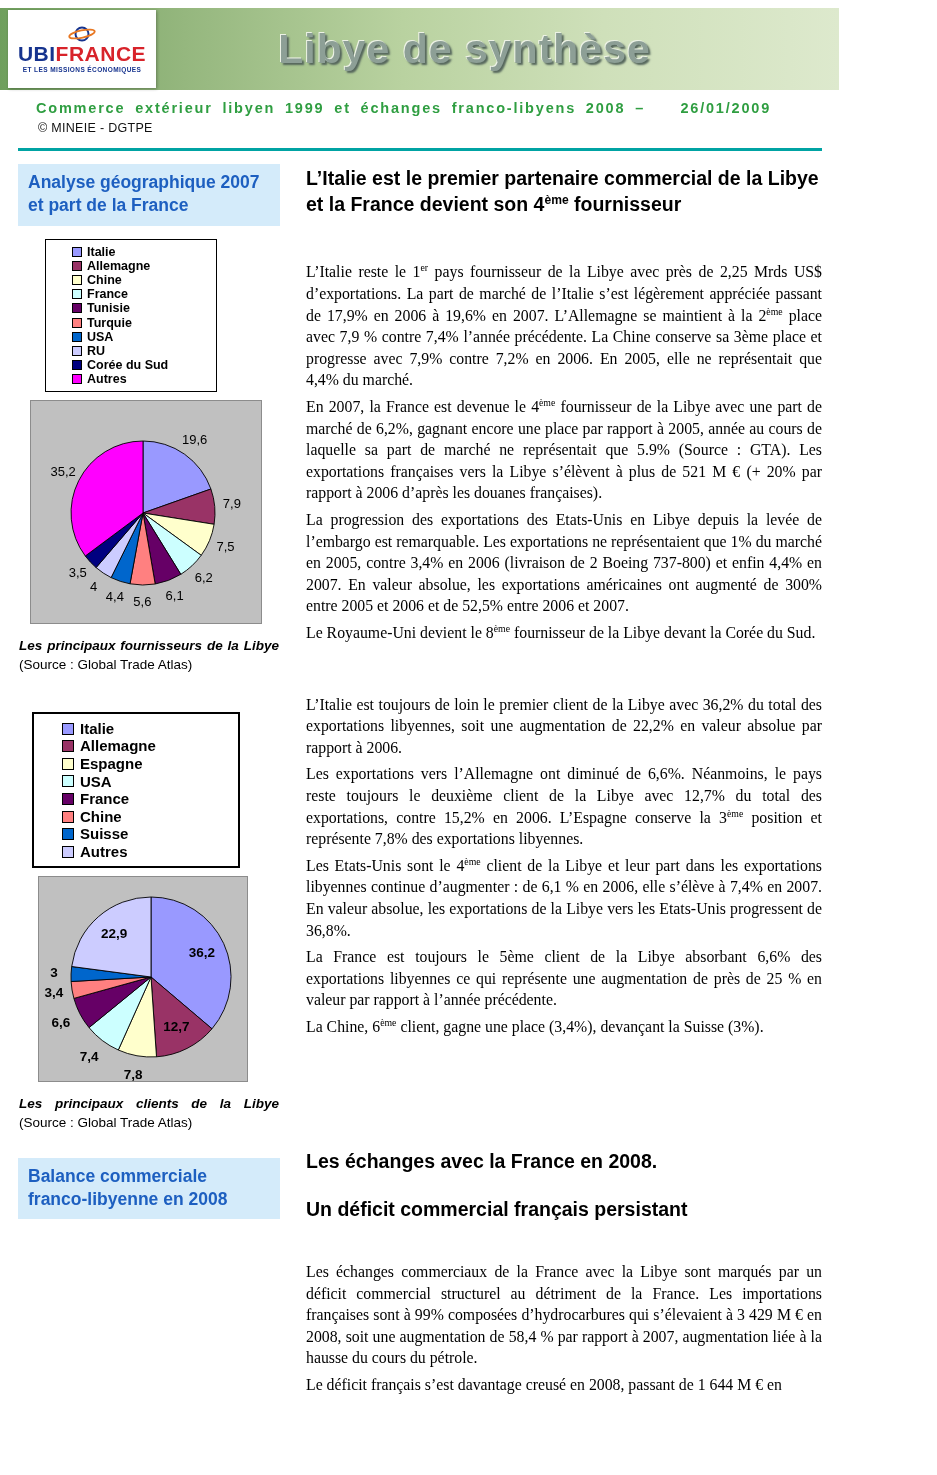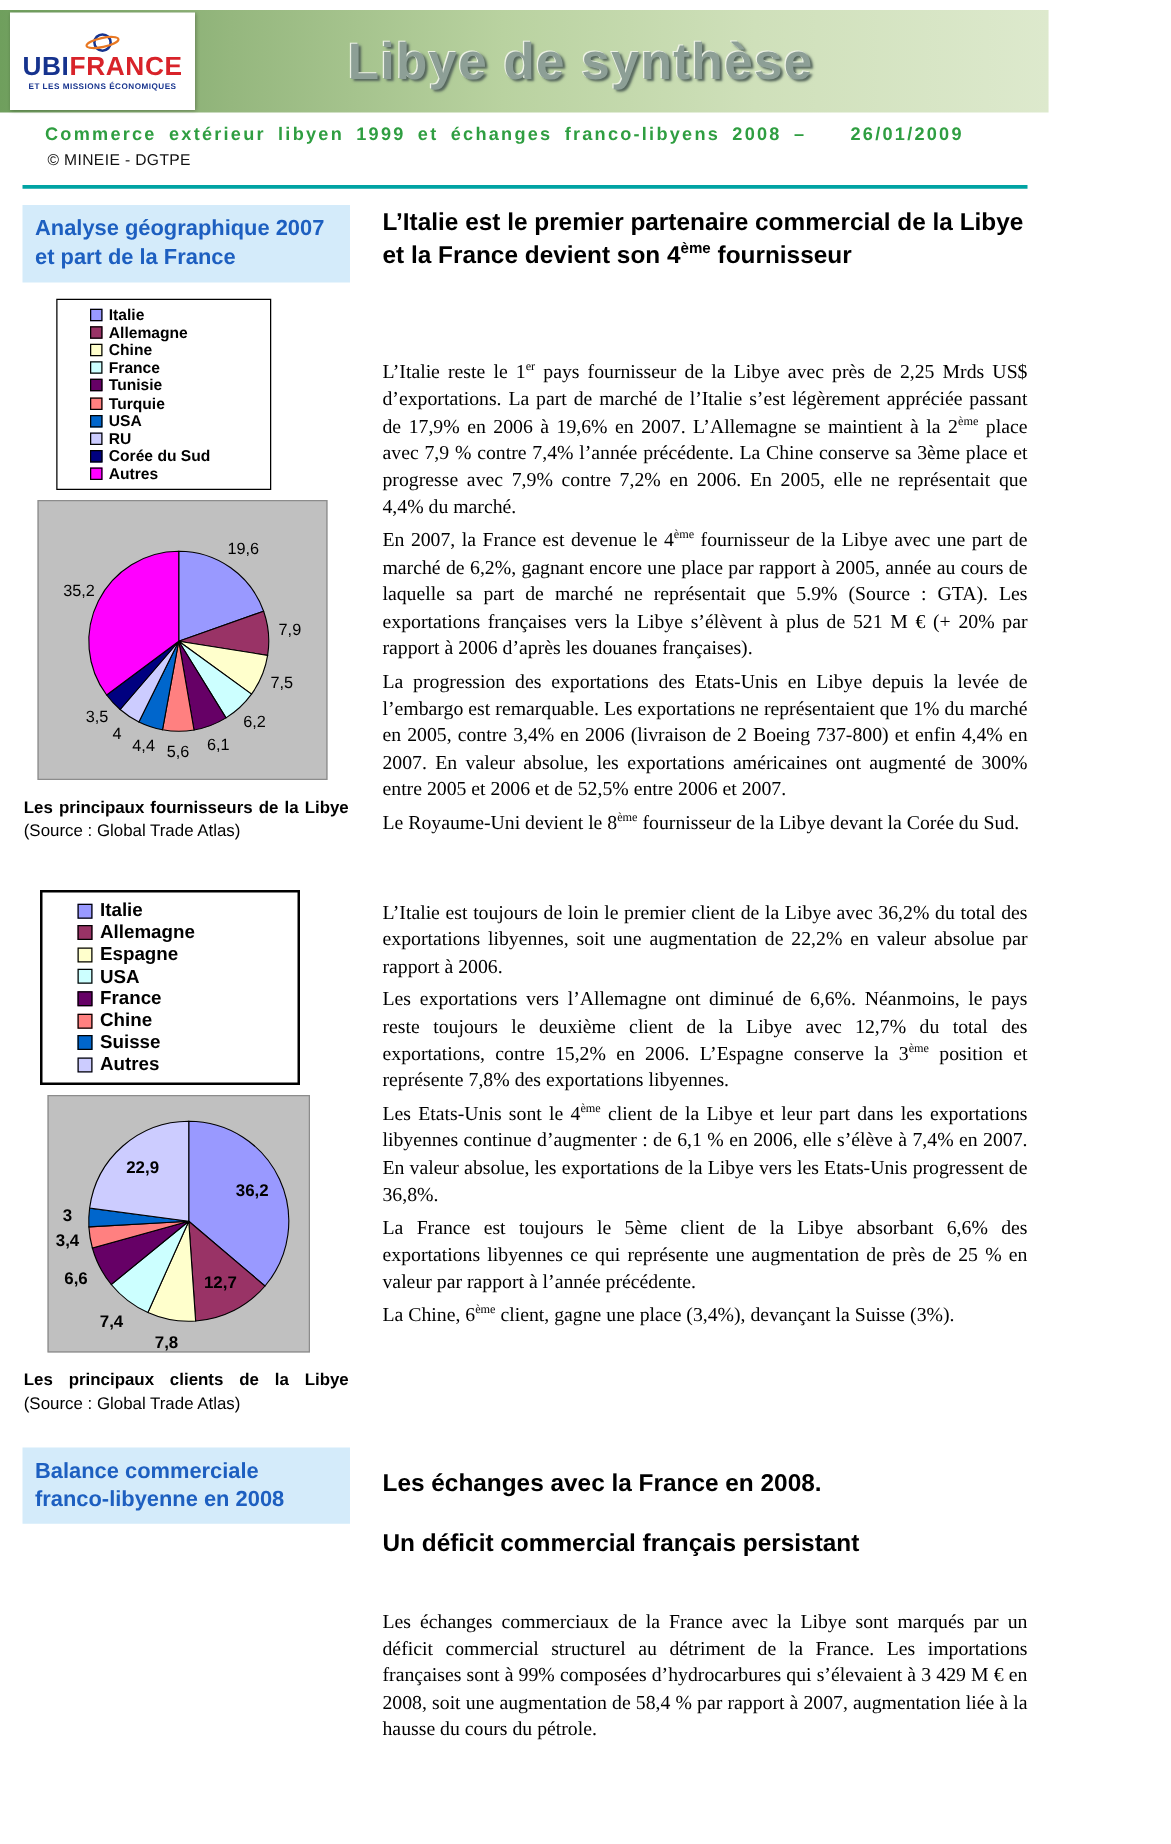--- a/index.html
+++ b/index.html
@@ -52,25 +52,25 @@
   .legend-box.big .legend-row { font-size:15px; line-height:17.6px; gap:6px; }
   .swatch { width:10px; height:10px; border:1px solid #000; flex:0 0 auto; display:inline-block; }
   .legend-box.big .swatch { width:12px; height:12px; }
   .pie-panel { background:#c0c0c0; border:1px solid #8c8c8c; margin:8px 0 0 12px; }
   #pie1 { width:232px; height:224px; }
   #pie2 { width:210px; height:206px; margin-left:20px; }
   .pie-panel svg { display:block; }
   .pie-panel svg text { font-family:"Liberation Sans",sans-serif; font-size:13px; fill:#000; }
   #pie2 svg text { font-size:13.5px; font-weight:bold; }
   .caption { margin:12px 1px 0 1px; font-size:13.5px; line-height:1.42; text-align:justify; }
-  .caption b { font-weight:bold; }
+  .caption b { font-weight:bold;font-style:italic; }
   #balance-box { margin-top:26px; }
   
   .right-col h2 { font-size:19.5px; line-height:1.32; font-weight:bold; margin:2px 0 0 0; }
-  .body-block { margin-top:70px; }
+  .body-block { margin-top:44px; }
   .clients-block { margin-top:50px; }
   .right-col p { font-family:"Liberation Serif", serif; font-size:15.8px; line-height:21.6px; text-align:justify; margin:0 0 5px 0; }
   .section2-head { margin-top:112px; }
   .section2-head h2 + h2 { margin-top:22px; }
   .section2-body { margin-top:38px; }
   sup { font-size:.62em; vertical-align:super; line-height:0; }
 </style>
 </head>
 <body>
 
@@ -248,17 +248,18 @@
         <p>La Chine, 6<sup>ème</sup> client, gagne une place (3,4%), devançant la Suisse (3%).</p>
       </div>
 
       <div class="section2-head">
         <h2>Les échanges avec la France en 2008.</h2>
         <h2>Un déficit commercial français persistant</h2>
       </div>
 
       <div class="section2-body">
         <p>Les échanges commerciaux de la France avec la Libye sont marqués par un déficit commercial structurel au détriment de la France. Les importations françaises sont à 99% composées d’hydrocarbures qui s’élevaient à 3 429 M € en 2008, soit une augmentation de 58,4 % par rapport à 2007, augmentation liée à la hausse du cours du pétrole.</p>
+        <p>Le déficit français s’est davantage creusé en 2008, passant de 1 644 M € en</p>
       </div>
     </section>
 
   </main>
 </div>
 
 </body></html>

